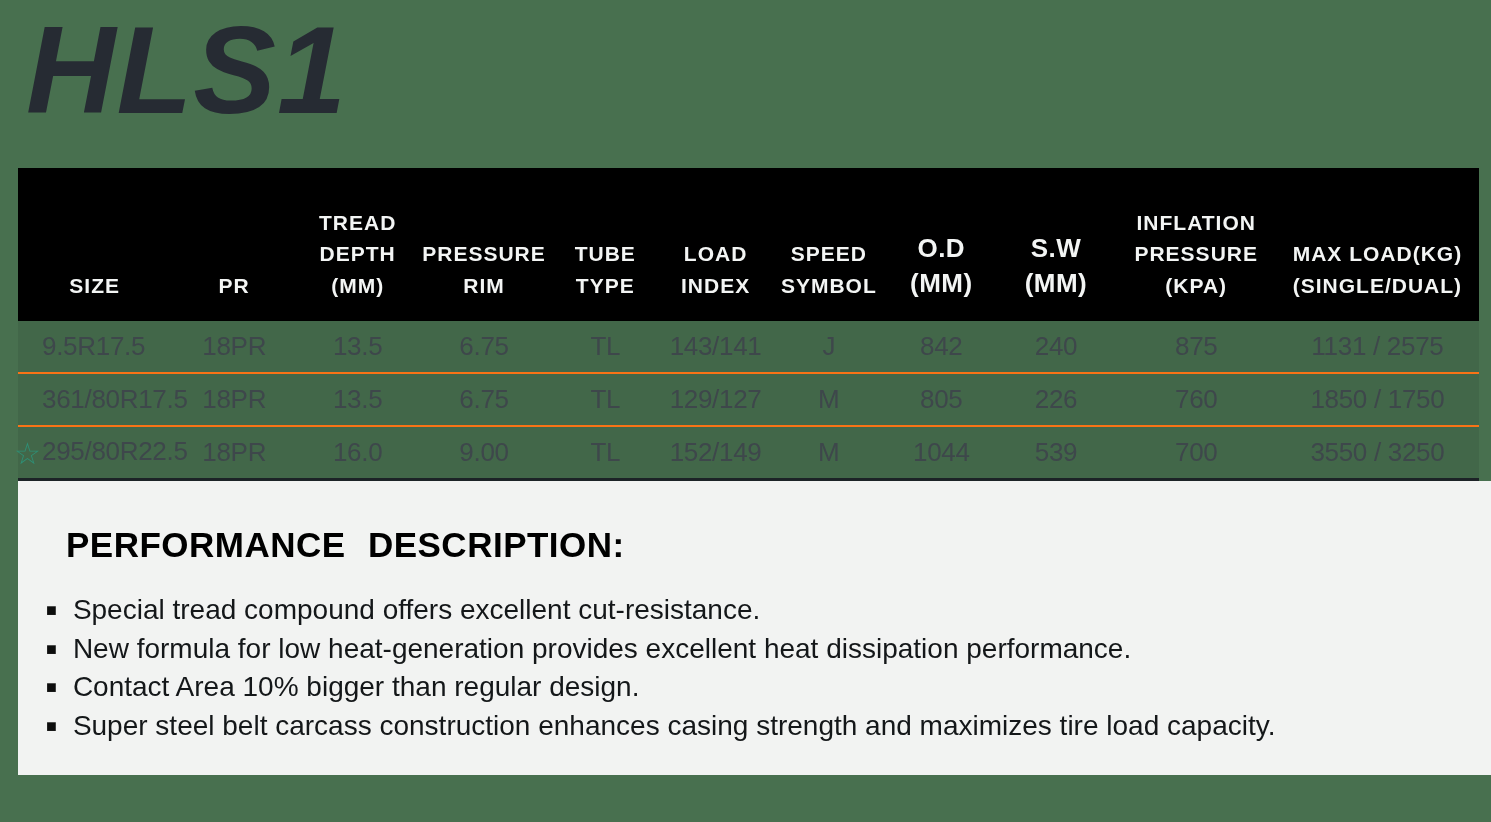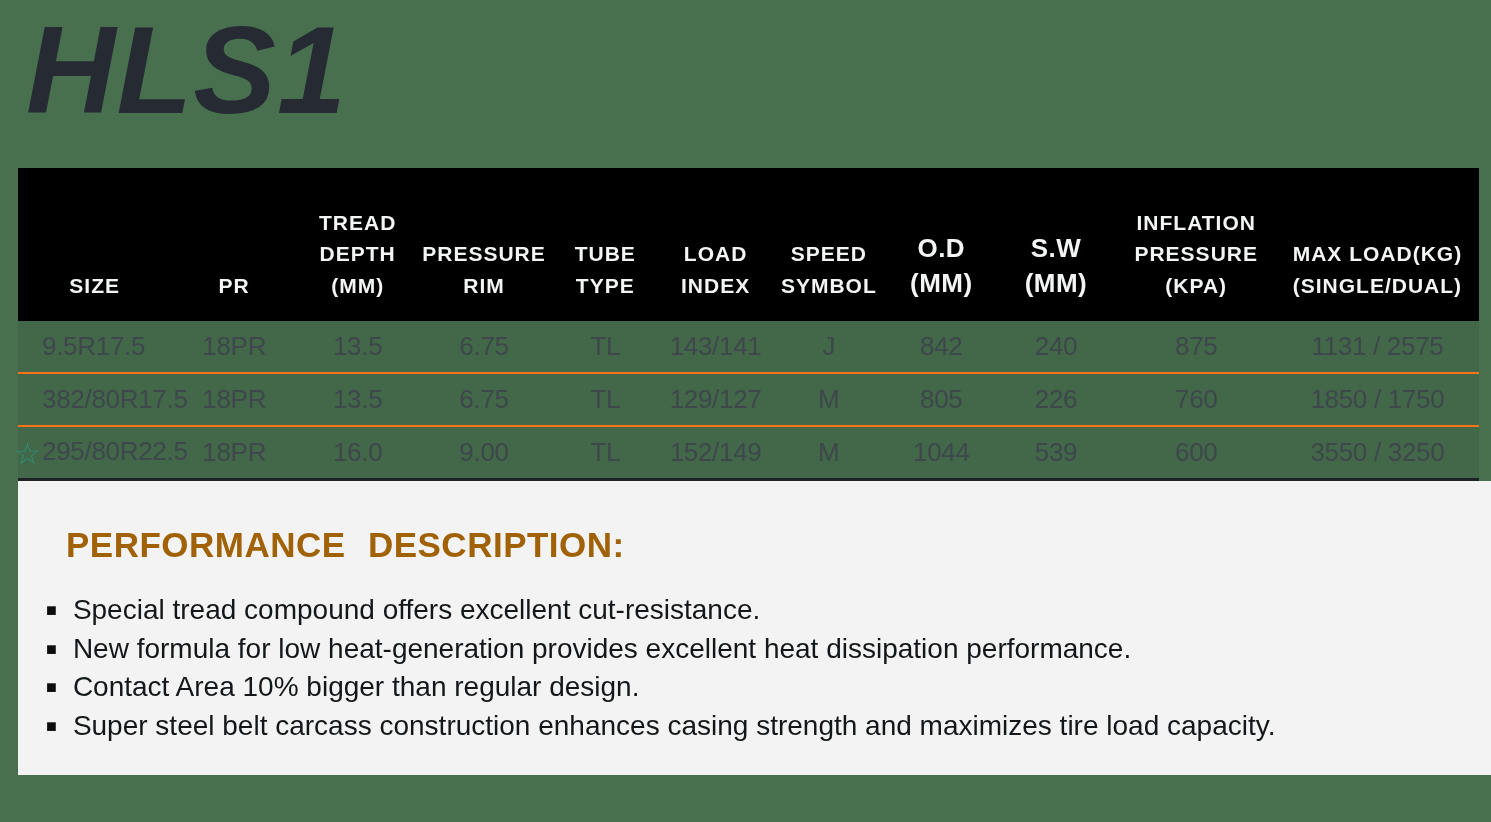--- a/index.html
+++ b/index.html
@@ -57,21 +57,21 @@
   .perf-panel{
     margin-left:18px;
     height:294px;box-sizing:border-box;
     background:#f2f3f2;
     padding:44px 20px 0 28px;
   }
   .perf-panel h2{
     margin:0 0 26px 20px;
     font-size:35px;font-weight:bold;
     letter-spacing:0.5px;word-spacing:12px;
-    color:#a16207;
+    color:#000000;
   }
   .perf-list{list-style:none;margin:0;padding:0;}
   .perf-list li{
     display:flex;align-items:center;
     font-size:28px;line-height:38.5px;
     color:#141719;
   }
   .sq{
     font-size:18px;color:#0d0d0d;
     margin-right:16px;line-height:1;
@@ -133,21 +133,21 @@
       <td>6.75</td>
       <td>TL</td>
       <td>143/141</td>
       <td>J</td>
       <td>842</td>
       <td>240</td>
       <td>875</td>
       <td>1131 / 2575</td>
     </tr>
     <tr>
-      <td class="c-size"><span class="star"></span><span>382/80R17.5</span></td>
+      <td class="c-size"><span class="star"></span><span>361/80R17.5</span></td>
       <td>18PR</td>
       <td>13.5</td>
       <td>6.75</td>
       <td>TL</td>
       <td>129/127</td>
       <td>M</td>
       <td>805</td>
       <td>226</td>
       <td>760</td>
       <td>1850 / 1750</td>
@@ -155,21 +155,21 @@
     <tr>
       <td class="c-size"><span class="star">☆</span><span>295/80R22.5</span></td>
       <td>18PR</td>
       <td>16.0</td>
       <td>9.00</td>
       <td>TL</td>
       <td>152/149</td>
       <td>M</td>
       <td>1044</td>
       <td>539</td>
-      <td>600</td>
+      <td>700</td>
       <td>3550 / 3250</td>
     </tr>
   </tbody>
 </table>
 
 <div class="perf-panel">
   <h2>PERFORMANCE DESCRIPTION:</h2>
   <ul class="perf-list">
     <li>
         <span class="sq">■</span>

